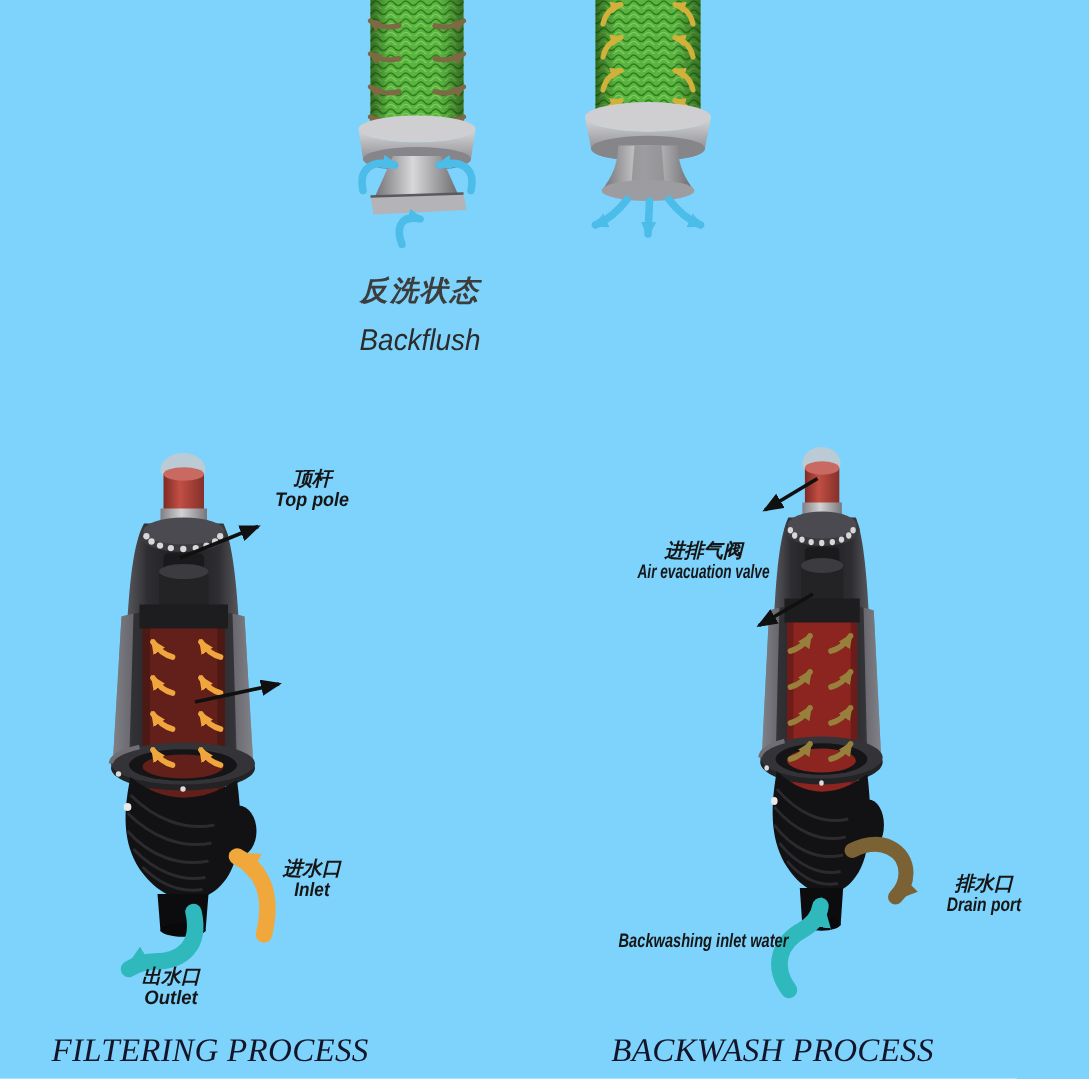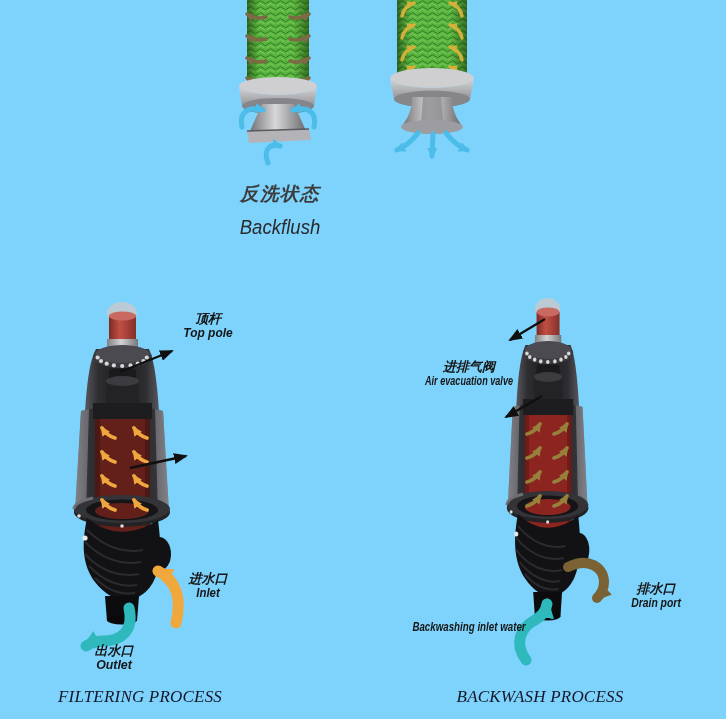--- a/index.html
+++ b/index.html
@@ -6,21 +6,21 @@
   #stage{position:relative;width:726px;height:719px;background:#7dd3fc;overflow:hidden;
          font-family:"Liberation Sans","DejaVu Sans",sans-serif;font-style:italic;}
   #scene{position:absolute;left:0;top:0;}
   .lbl{position:absolute;text-align:center;transform:translateX(-50%);color:#161616;line-height:1.1;white-space:nowrap;}
   .lbl .cn{display:block;font-weight:bold;font-size:13px;}
   .lbl .en{display:block;font-weight:bold;font-size:13px;transform:scaleX(var(--sx,0.85));transform-origin:50% 50%;}
   .state{position:absolute;text-align:center;transform:translateX(-50%);white-space:nowrap;}
   .state .cn{display:block;font-weight:bold;font-size:18.5px;color:#3c3c3c;letter-spacing:1.5px;}
   .state .en{display:block;font-size:20px;color:#2b2b2b;margin-top:10px;transform:scaleX(0.93);transform-origin:50% 50%;}
   .caption{position:absolute;transform:translateX(-50%);font-family:"Liberation Serif","DejaVu Serif",serif;
-           font-size:17px;color:#15152a;white-space:nowrap;letter-spacing:0.2px;}
+           font-size:22px;color:#15152a;white-space:nowrap;letter-spacing:0.2px;}
 </style>
 </head>
 <body>
 
 <div id="stage">
 <svg id="scene" width="726" height="719" viewBox="0 0 726 719">
   <defs>
     <pattern id="knit" width="10" height="6" patternUnits="userSpaceOnUse">
       <path d="M0,2.2 q2.5,-3 5,0 t5,0" fill="none" stroke="#2f7d1f" stroke-width="1"></path>
       <path d="M0,5 q2.5,-3 5,0 t5,0" fill="none" stroke="#8fd468" stroke-width="0.8" opacity="0.75"></path>
@@ -263,14 +263,14 @@
   </div>
   <div class="lbl" style="left:656px;top:582px;--sx:0.8;">
     <span class="cn">排水口</span>
     <span class="en">Drain port</span>
   </div>
   <div class="lbl" style="left:469px;top:620px;--sx:0.75;">
     <span class="en">Backwashing inlet water</span>
   </div>
 
   <div class="caption" style="left:140px;top:687px;">FILTERING PROCESS</div>
-  <div class="caption" style="left:540px;top:687px;">BACKWASH PROCESS</div>
+  <div class="caption" style="left:515px;top:687px;">BACKWASH PROCESS</div>
 </div>
 
 </body></html>

